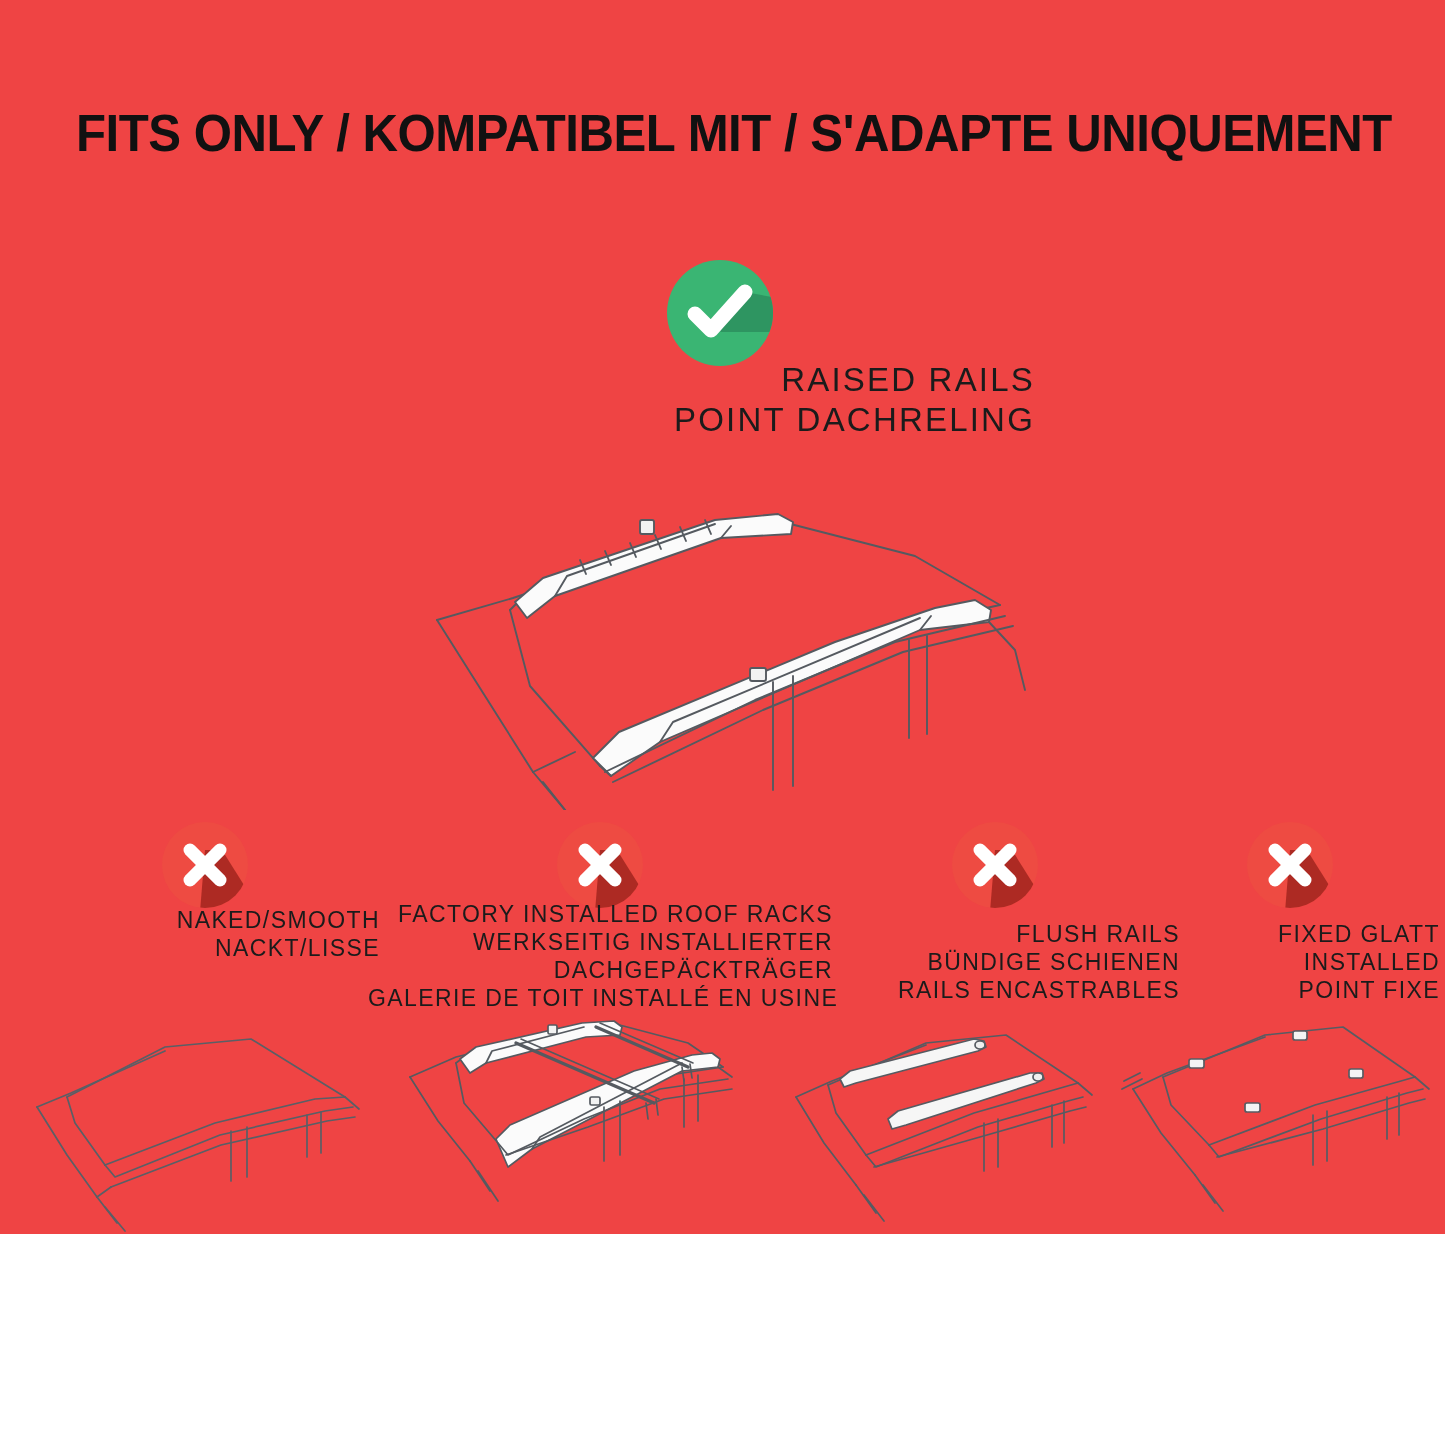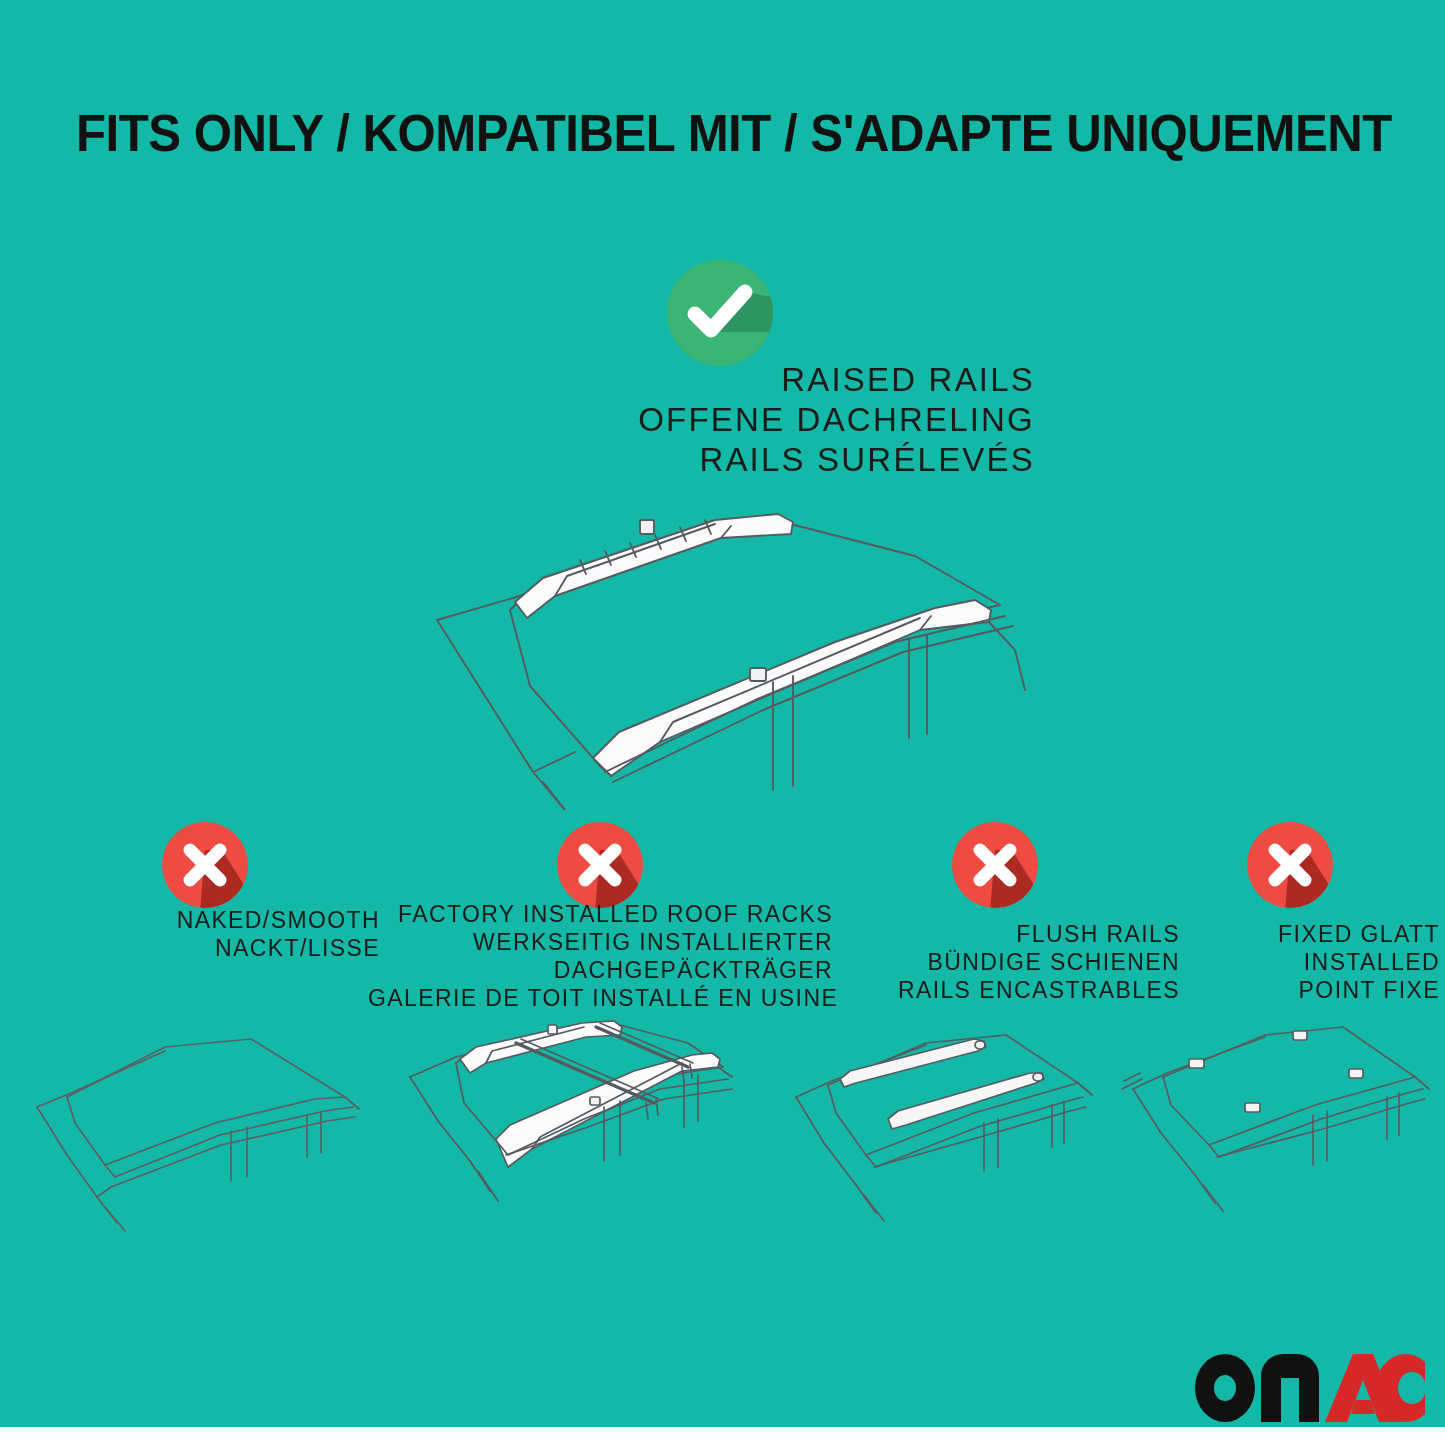--- a/index.html
+++ b/index.html
@@ -7,22 +7,22 @@
     padding: 0;
     background: #ffffff;
   }
   body {
     font-family: "Liberation Sans", sans-serif;
     -webkit-font-smoothing: antialiased;
   }
   #page {
     position: relative;
     width: 1445px;
-    height: 1427px;
-    background: #14b8a6;
+    height: 1234px;
+    background: #ef4444;
     overflow: hidden;
   }
 
   
   .title {
     position: absolute;
     left: 76px;
     top: 105px;
     width: 1300px;
     font-size: 52px;
@@ -112,22 +112,21 @@
       <circle cx="55" cy="55" r="53" fill="#3AB573"></circle>
       <g clip-path="url(#clipCheck)">
         <polygon points="44,62 56,74 112,74 112,40 80,34" fill="#2D9460" opacity="0.95"></polygon>
       </g>
       <path d="M30 56 L46 72 L80 34" fill="none" stroke="#ffffff" stroke-width="15" stroke-linecap="round" stroke-linejoin="round"></path>
     </svg>
   </div>
 
   <div class="label-block hero-label">
     <span class="ln">RAISED RAILS</span>
-    <span class="ln">OFFENE DACHRELING</span>
-    <span class="ln">RAILS SURÉLEVÉS</span>
+    <span class="ln">POINT DACHRELING</span>
   </div>
 
   <div class="roof roof-hero">
     <svg viewBox="0 0 640 320" width="640" height="320">
       <g fill="none" stroke="#555a60" stroke-width="1.9" stroke-linecap="round" stroke-linejoin="round">
 
         <path d="M95 120 L120 95 L300 36 L360 30 L500 66 L585 115"></path>
         <path d="M95 120 L115 196 L185 276"></path>
         <path d="M185 276 L330 198 L470 140 L585 115"></path>
 

